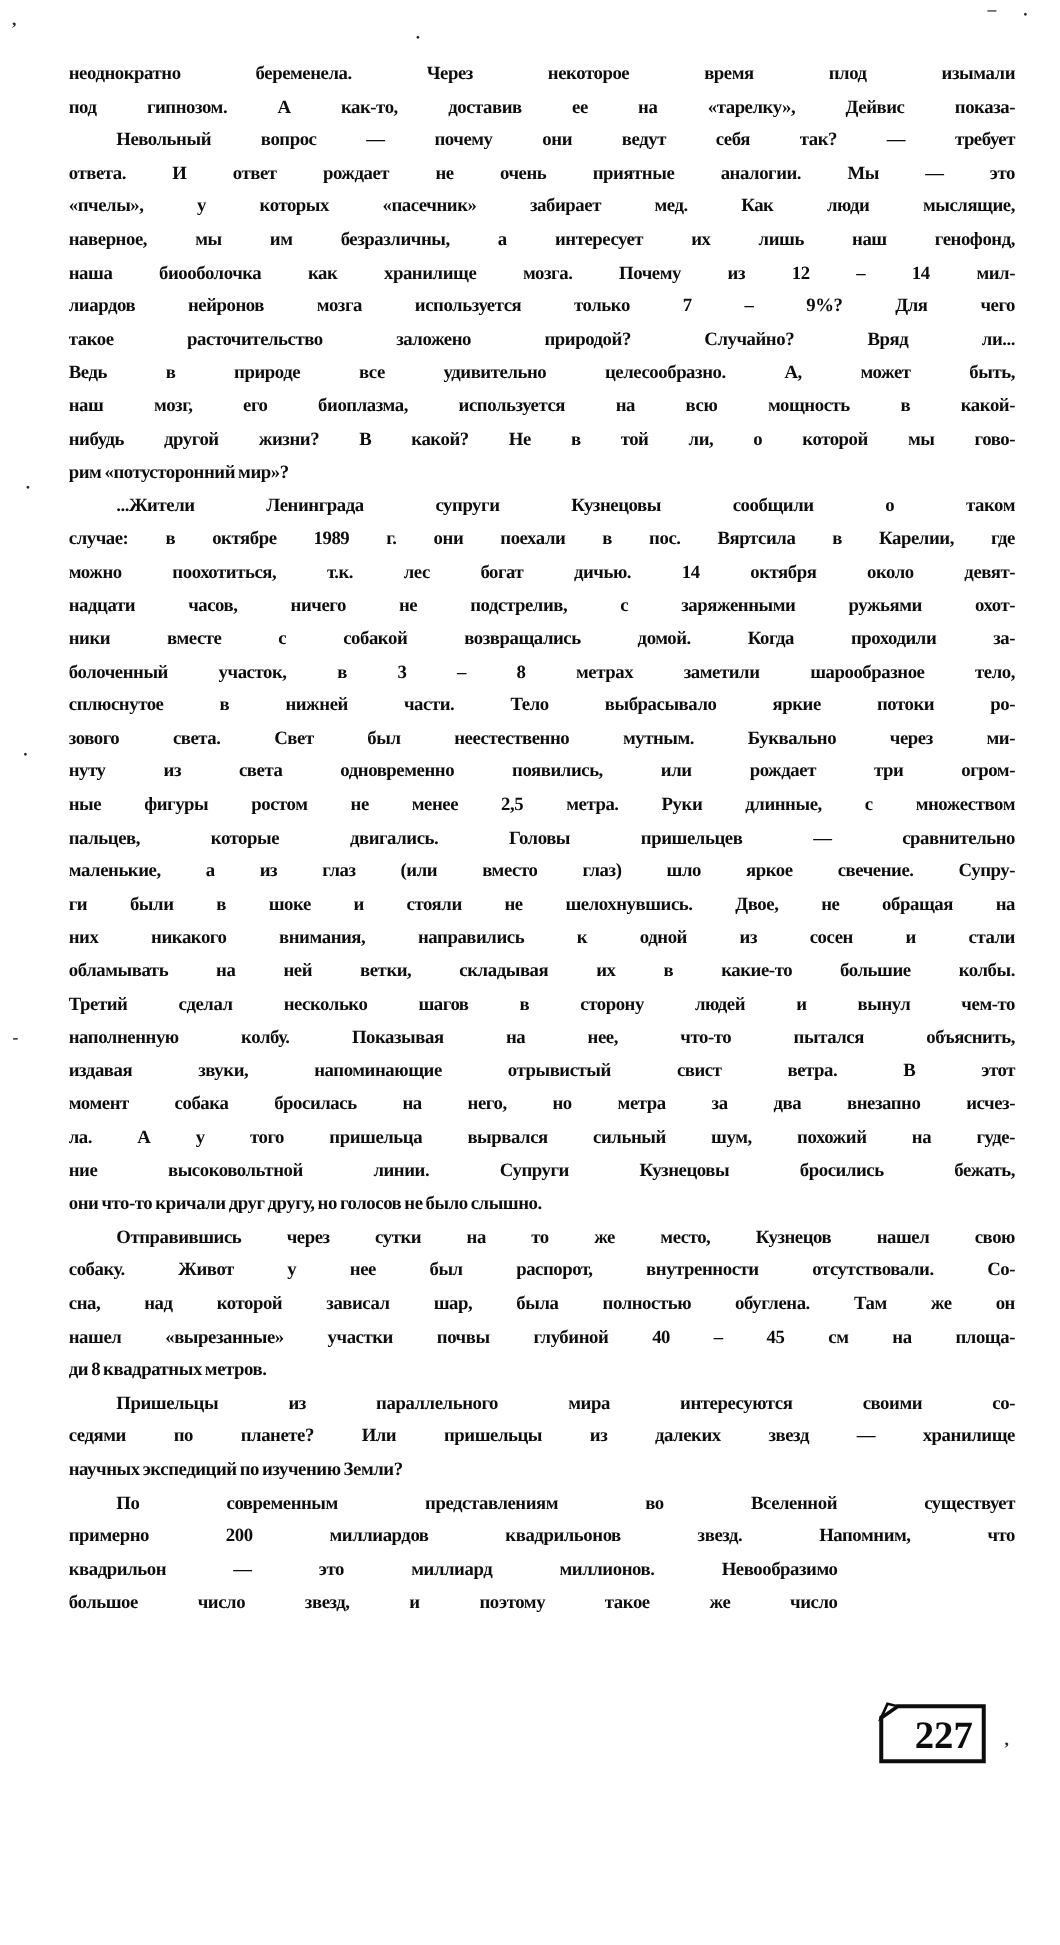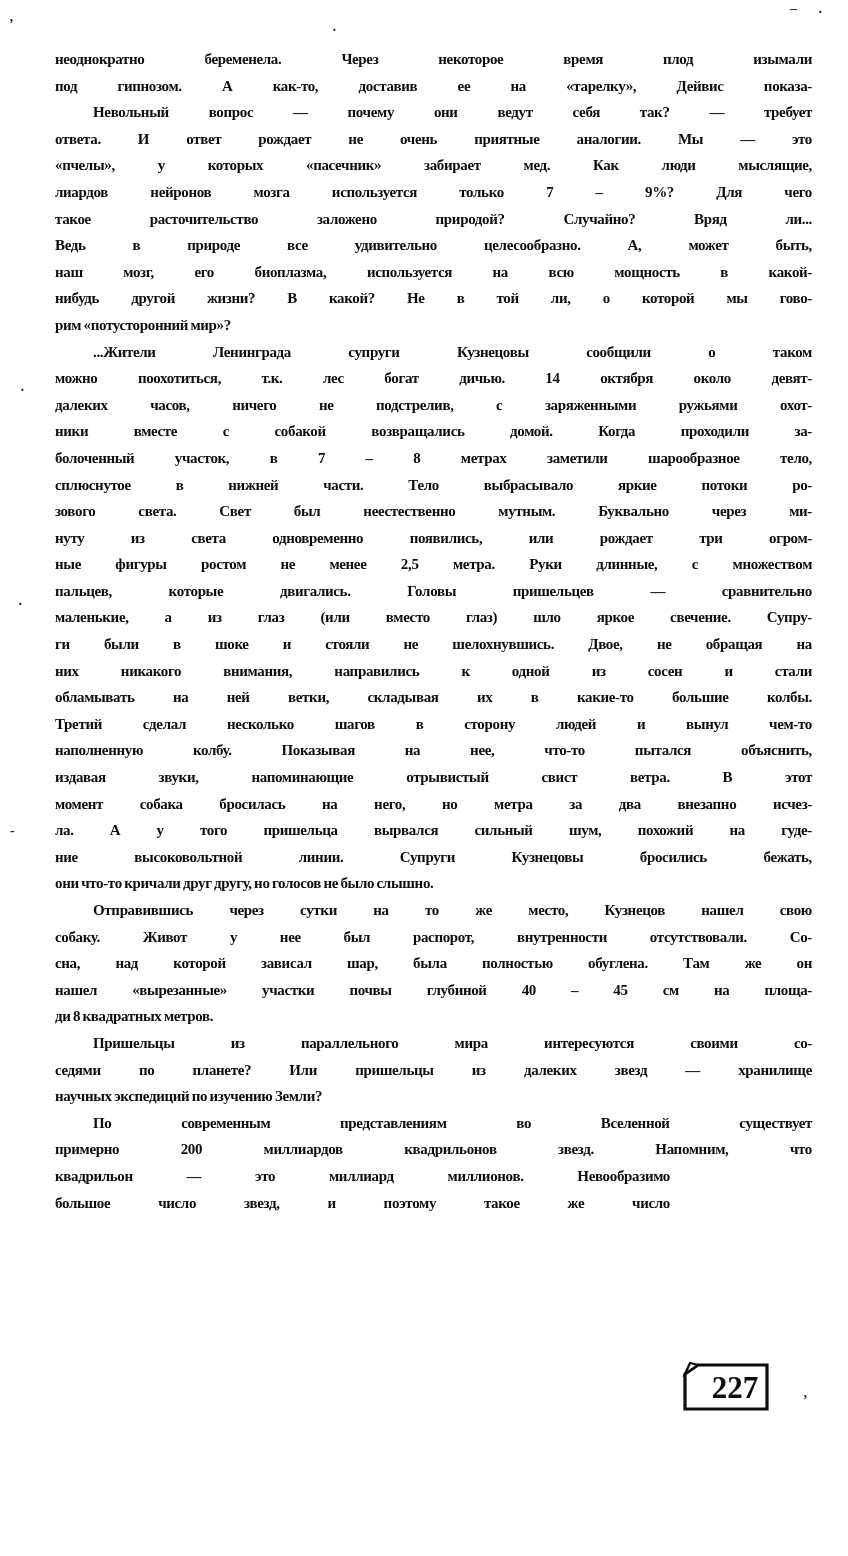--- a/index.html
+++ b/index.html
@@ -36,21 +36,21 @@
   .line.narrow { width: 615px; }
   .speck {
     position: absolute;
     font-size: 14px;
     color: #2a2a2a;
     line-height: 1;
     font-weight: bold;
   }
   #page-number-badge {
     position: absolute;
-    left: 681px;
+    left: 701px;
     top: 1361px;
     width: 90px;
     height: 52px;
   }
   #page-number-badge svg { display: block; }
   #page-number-badge text {
     font-family: "Liberation Serif", serif;
     font-weight: bold;
     font-size: 31px;
   }
@@ -62,33 +62,36 @@
 
   <div id="text-block">
       <div class="para">
         <div class="line">неоднократно беременела. Через некоторое время плод изымали</div>
         <div class="line">под гипнозом. А как-то, доставив ее на «тарелку», Дейвис показа-</div>
       </div>
       <div class="para">
         <div class="line indent">Невольный вопрос — почему они ведут себя так? — требует</div>
         <div class="line">ответа. И ответ рождает не очень приятные аналогии. Мы — это</div>
         <div class="line">«пчелы», у которых «пасечник» забирает мед. Как люди мыслящие,</div>
+        <div class="line">наверное, мы им безразличны, а интересует их лишь наш генофонд,</div>
+        <div class="line">наша биооболочка как хранилище мозга. Почему из 12 – 14 мил-</div>
         <div class="line">лиардов нейронов мозга используется только 7 – 9%? Для чего</div>
         <div class="line">такое расточительство заложено природой? Случайно? Вряд ли...</div>
         <div class="line">Ведь в природе все удивительно целесообразно. А, может быть,</div>
         <div class="line">наш мозг, его биоплазма, используется на всю мощность в какой-</div>
         <div class="line">нибудь другой жизни? В какой? Не в той ли, о которой мы гово-</div>
         <div class="line no-stretch">рим «потусторонний мир»?</div>
       </div>
       <div class="para">
         <div class="line indent">...Жители Ленинграда супруги Кузнецовы сообщили о таком</div>
+        <div class="line">случае: в октябре 1989 г. они поехали в пос. Вяртсила в Карелии, где</div>
         <div class="line">можно поохотиться, т.к. лес богат дичью. 14 октября около девят-</div>
-        <div class="line">далеких часов, ничего не подстрелив, с заряженными ружьями охот-</div>
+        <div class="line">надцати часов, ничего не подстрелив, с заряженными ружьями охот-</div>
         <div class="line">ники вместе с собакой возвращались домой. Когда проходили за-</div>
-        <div class="line">болоченный участок, в 7 – 8 метрах заметили шарообразное тело,</div>
+        <div class="line">болоченный участок, в 3 – 8 метрах заметили шарообразное тело,</div>
         <div class="line">сплюснутое в нижней части. Тело выбрасывало яркие потоки ро-</div>
         <div class="line">зового света. Свет был неестественно мутным. Буквально через ми-</div>
         <div class="line">нуту из света одновременно появились, или рождает три огром-</div>
         <div class="line">ные фигуры ростом не менее 2,5 метра. Руки длинные, с множеством</div>
         <div class="line">пальцев, которые двигались. Головы пришельцев — сравнительно</div>
         <div class="line">маленькие, а из глаз (или вместо глаз) шло яркое свечение. Супру-</div>
         <div class="line">ги были в шоке и стояли не шелохнувшись. Двое, не обращая на</div>
         <div class="line">них никакого внимания, направились к одной из сосен и стали</div>
         <div class="line">обламывать на ней ветки, складывая их в какие-то большие колбы.</div>
         <div class="line">Третий сделал несколько шагов в сторону людей и вынул чем-то</div>

